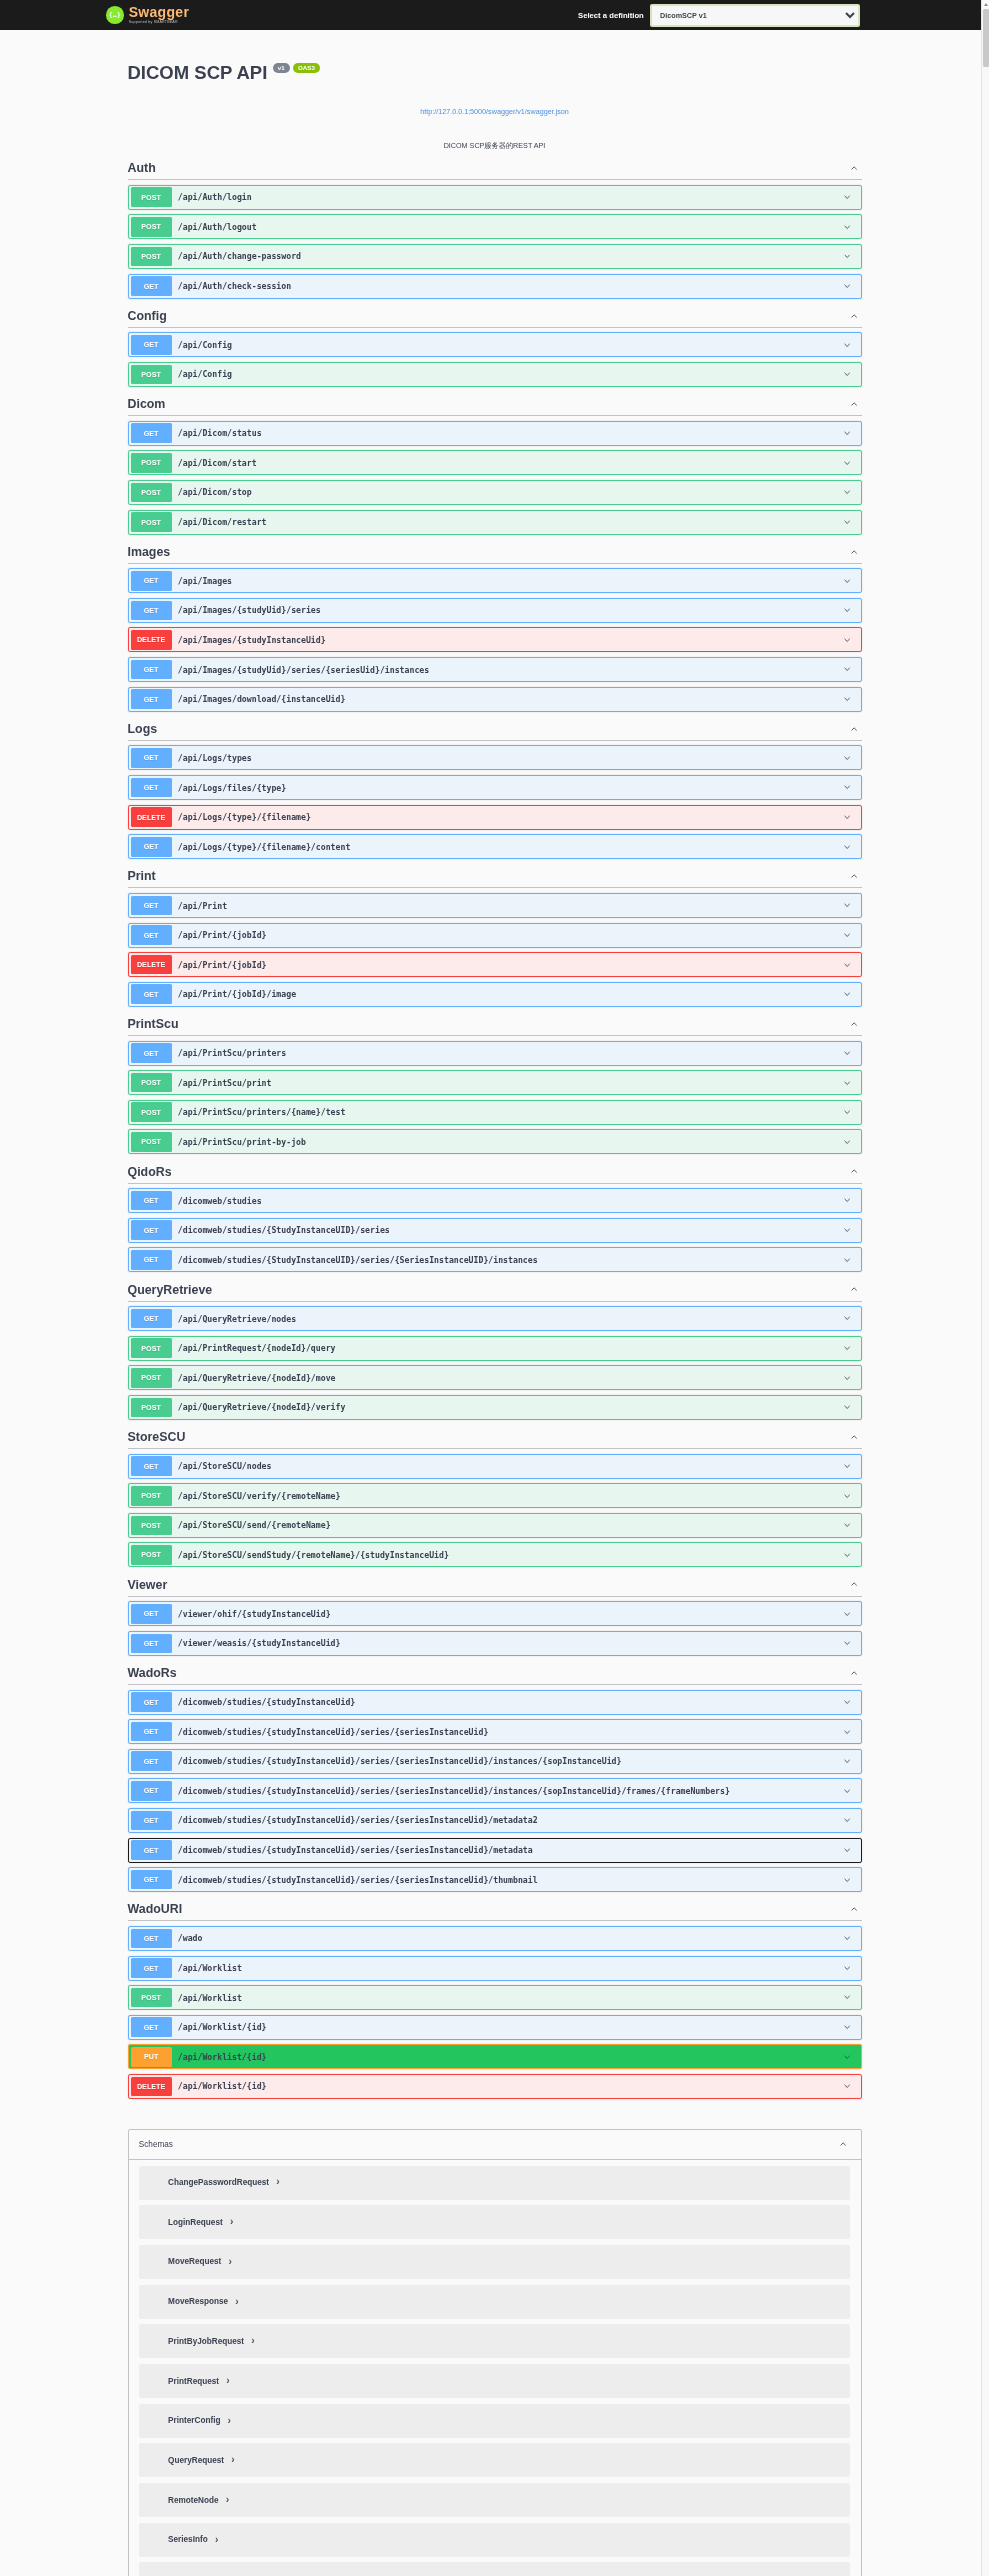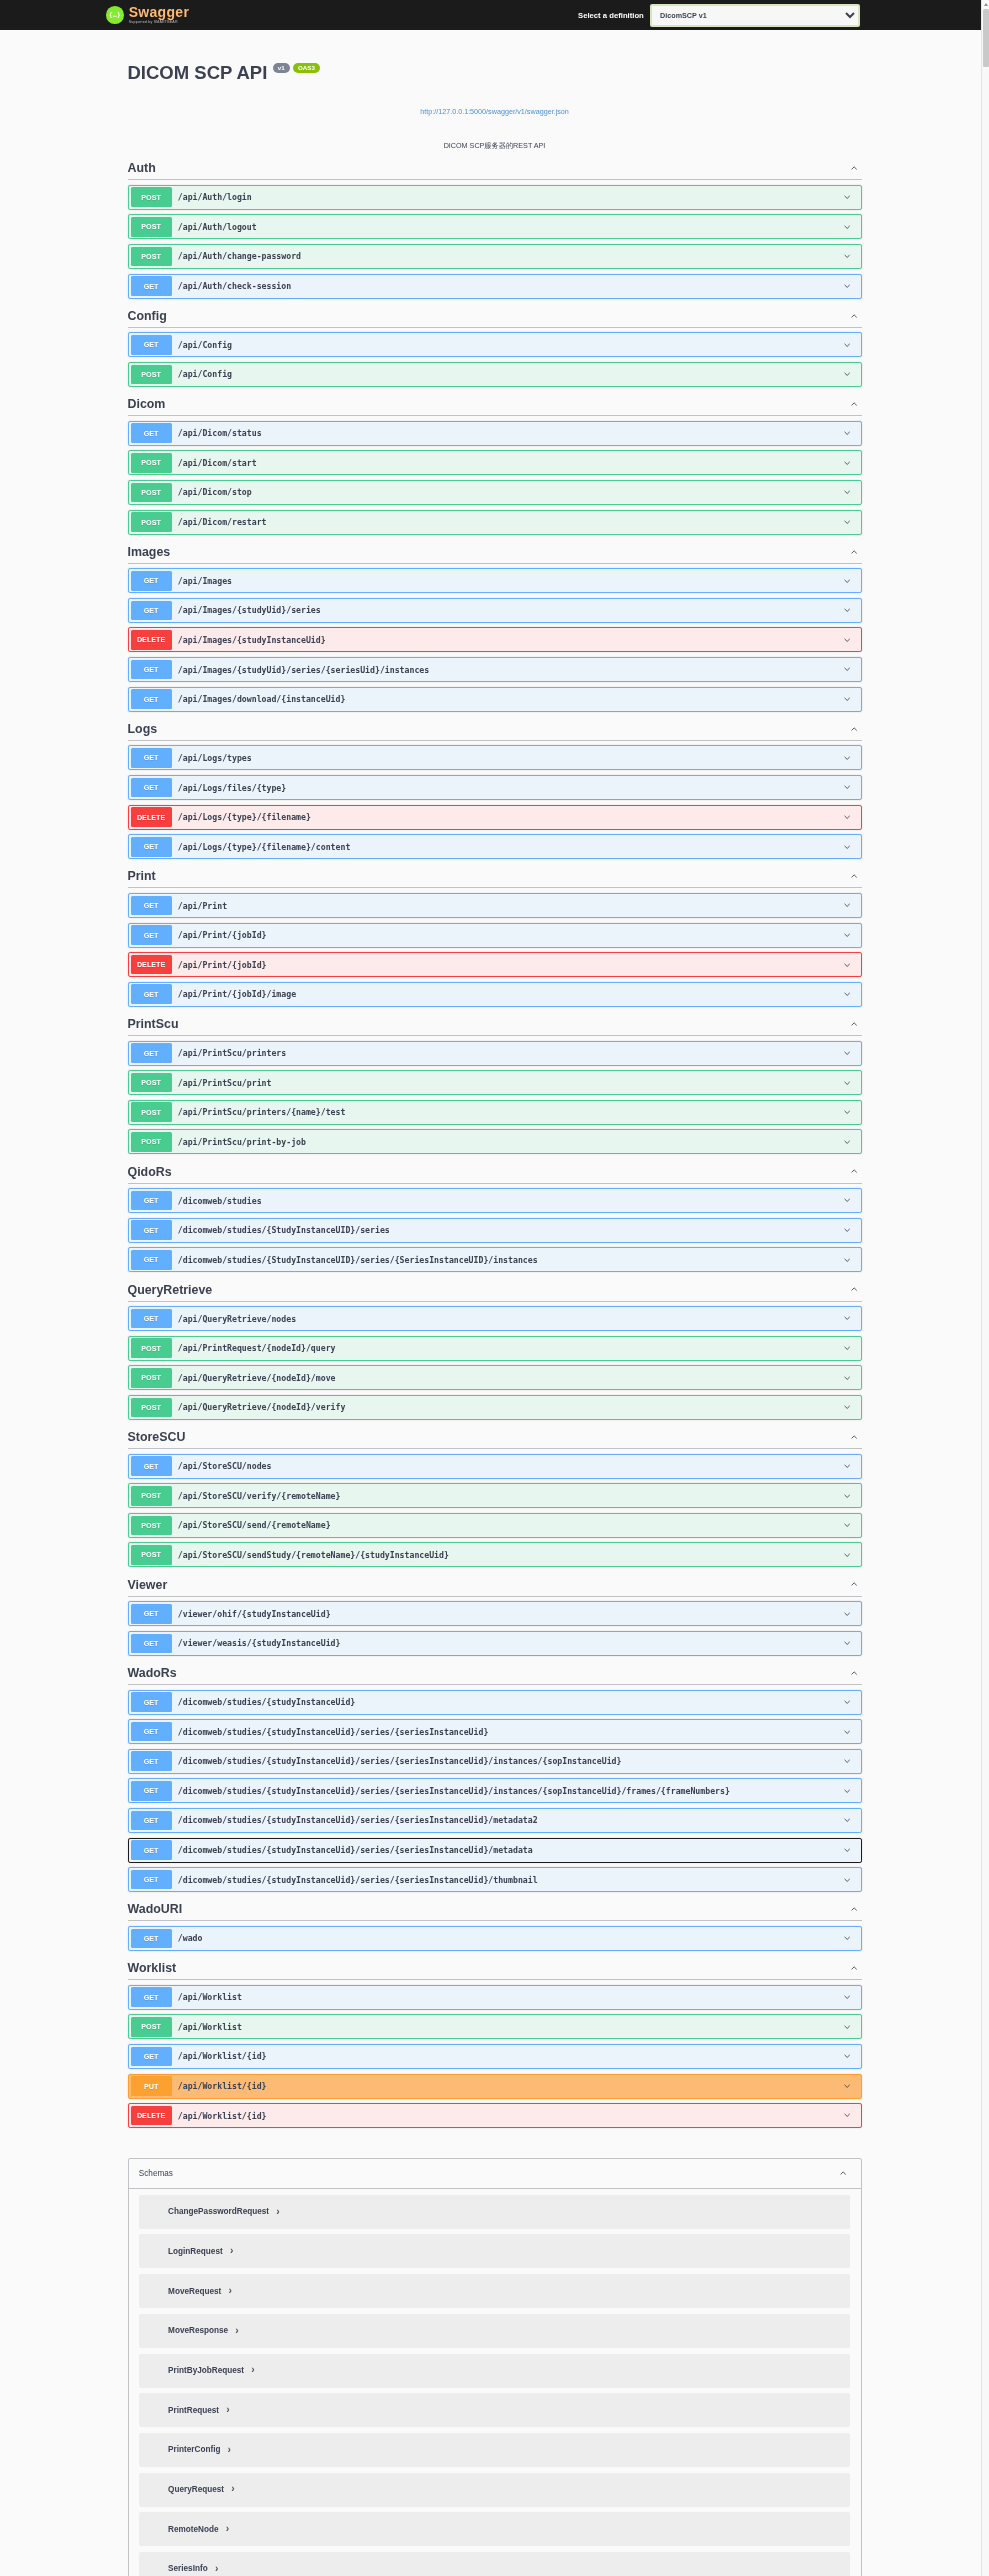--- a/index.html
+++ b/index.html
@@ -722,28 +722,20 @@
           <span class="endpoint-path">/wado</span>
           <span class="row-arrow">
             <svg width="10.3" height="10.3" viewBox="0 0 24 24">
               <path d="M6 9l6 6 6-6" fill="none" stroke="#3b4151" stroke-width="2"></path>
             </svg>
           </span>
         </div>
       </div>
     </div>
     <div class="tag-section">
-      <div class="tag-h">
-        <h3>Worklist</h3>
-        <span class="arrow-wrap">
-          <svg width="10.3" height="10.3" viewBox="0 0 24 24">
-            <path d="M6 15l6-6 6 6" fill="none" stroke="#3b4151" stroke-width="2"></path>
-          </svg>
-        </span>
-      </div>
       <div class="opblocks">
         <div class="opblock" style="border-color: rgb(97, 175, 254); background: rgb(235, 243, 251);">
           <span class="method-badge" style="background: rgb(97, 175, 254);">GET</span>
           <span class="endpoint-path">/api/Worklist</span>
           <span class="row-arrow">
             <svg width="10.3" height="10.3" viewBox="0 0 24 24">
               <path d="M6 9l6 6 6-6" fill="none" stroke="#3b4151" stroke-width="2"></path>
             </svg>
           </span>
         </div>
@@ -758,21 +750,21 @@
         </div>
         <div class="opblock" style="border-color: rgb(97, 175, 254); background: rgb(235, 243, 251);">
           <span class="method-badge" style="background: rgb(97, 175, 254);">GET</span>
           <span class="endpoint-path">/api/Worklist/{id}</span>
           <span class="row-arrow">
             <svg width="10.3" height="10.3" viewBox="0 0 24 24">
               <path d="M6 9l6 6 6-6" fill="none" stroke="#3b4151" stroke-width="2"></path>
             </svg>
           </span>
         </div>
-        <div class="opblock" style="border-color: rgb(252, 161, 48); background: #fdba74;">
+        <div class="opblock" style="border-color: rgb(252, 161, 48); background: #22c55e;">
           <span class="method-badge" style="background: rgb(252, 161, 48);">PUT</span>
           <span class="endpoint-path">/api/Worklist/{id}</span>
           <span class="row-arrow">
             <svg width="10.3" height="10.3" viewBox="0 0 24 24">
               <path d="M6 9l6 6 6-6" fill="none" stroke="#3b4151" stroke-width="2"></path>
             </svg>
           </span>
         </div>
         <div class="opblock" style="border-color: rgb(249, 62, 62); background: rgb(253, 234, 234);">
           <span class="method-badge" style="background: rgb(249, 62, 62);">DELETE</span>

